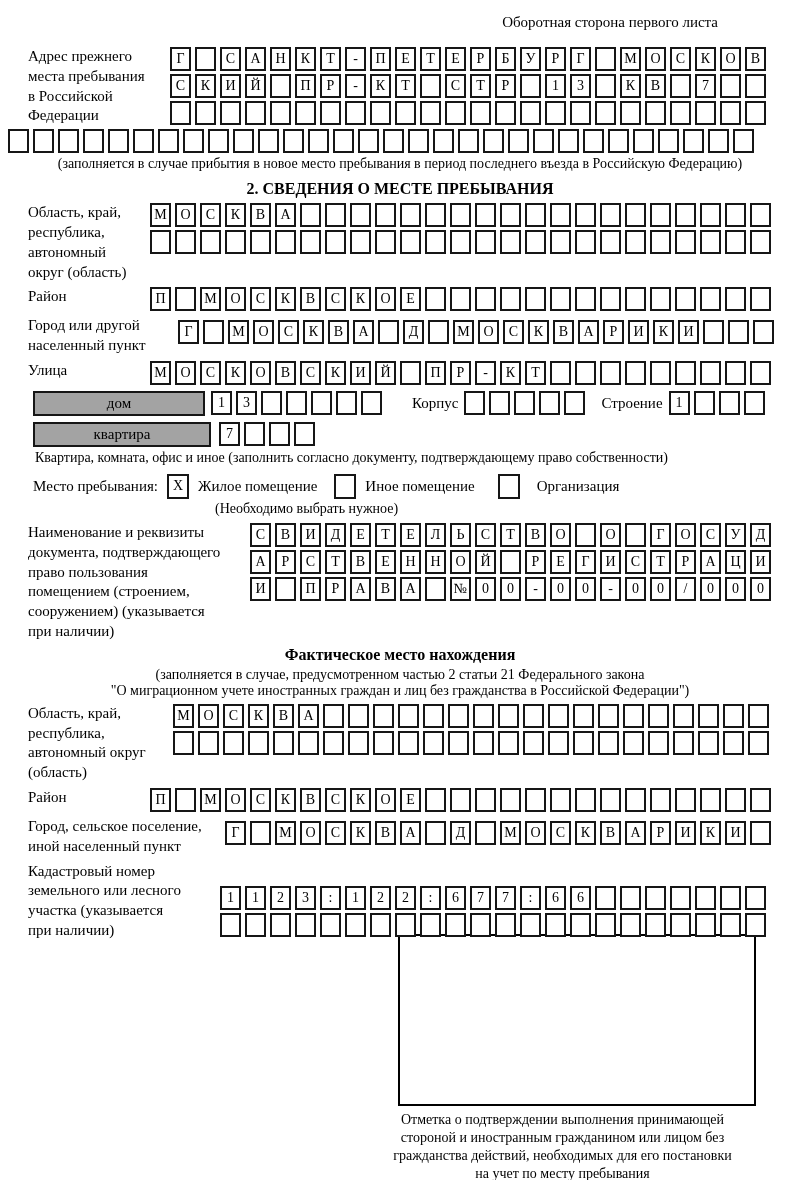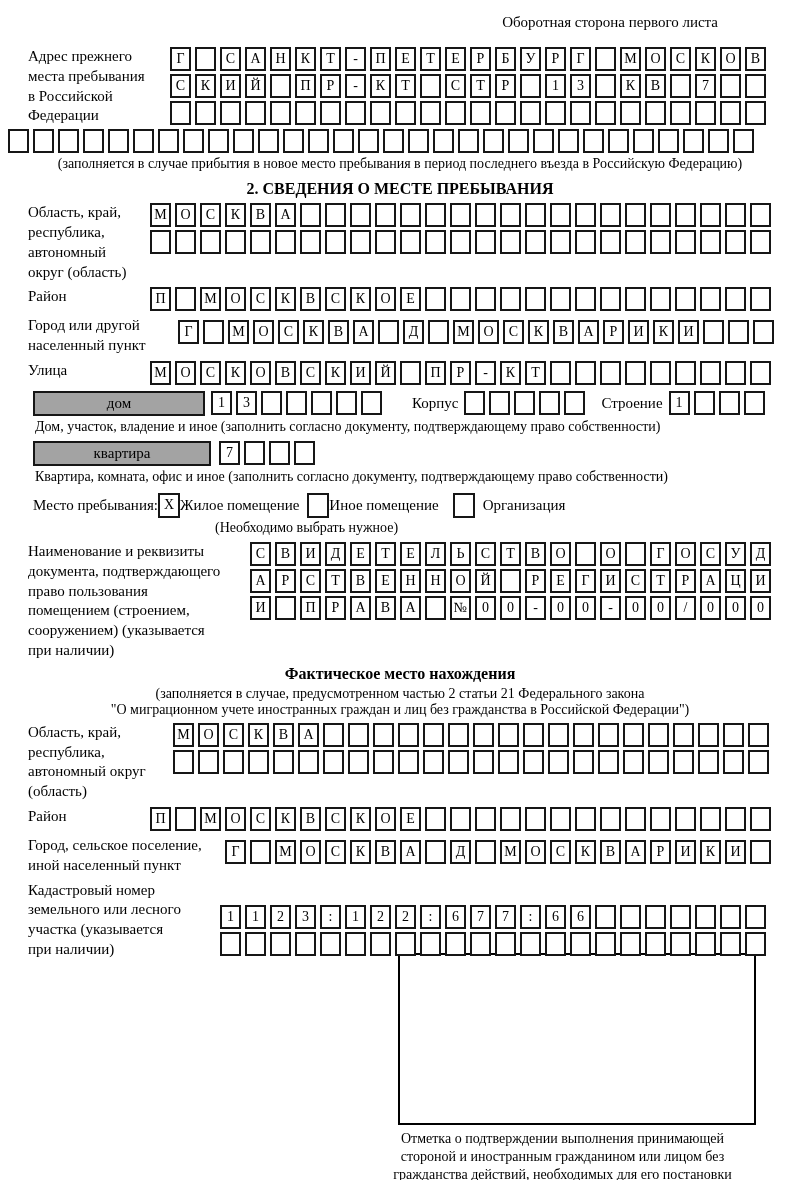--- a/index.html
+++ b/index.html
@@ -363,34 +363,33 @@
         <span class="cell"></span>
       </div>
     <div class="lbl" style="margin-left:10px;">Строение</div>
     <div class="cells">
         <span class="cell">1</span>
         <span class="cell"></span>
         <span class="cell"></span>
         <span class="cell"></span>
       </div>
   </div>
-  <div class="caption left">Дом, участок, владение и иное (заполнить согласно документу, подтверждающему право собственности)</div>
 
   <div class="inline" style="gap:8px;">
     <div class="widebox" style="width:174px;">квартира</div>
     <div class="cells">
         <span class="cell">7</span>
         <span class="cell"></span>
         <span class="cell"></span>
         <span class="cell"></span>
       </div>
   </div>
   <div class="caption left">Квартира, комната, офис и иное (заполнить согласно документу, подтверждающему право собственности)</div>
 
-  <div class="inline" style="margin-top:8px;">
+  <div class="inline" style="gap:9px; margin-top:8px;">
     <span class="lbl">Место пребывания:</span>
     <span class="checkbox">X</span>
     <span class="lbl">Жилое помещение</span>
     <span class="checkbox" style="margin-left:8px;"></span>
     <span class="lbl">Иное помещение</span>
     <span class="checkbox" style="margin-left:14px;"></span>
     <span class="lbl" style="margin-left:8px;">Организация</span>
   </div>
   <div class="note">(Необходимо выбрать нужное)</div>
 

